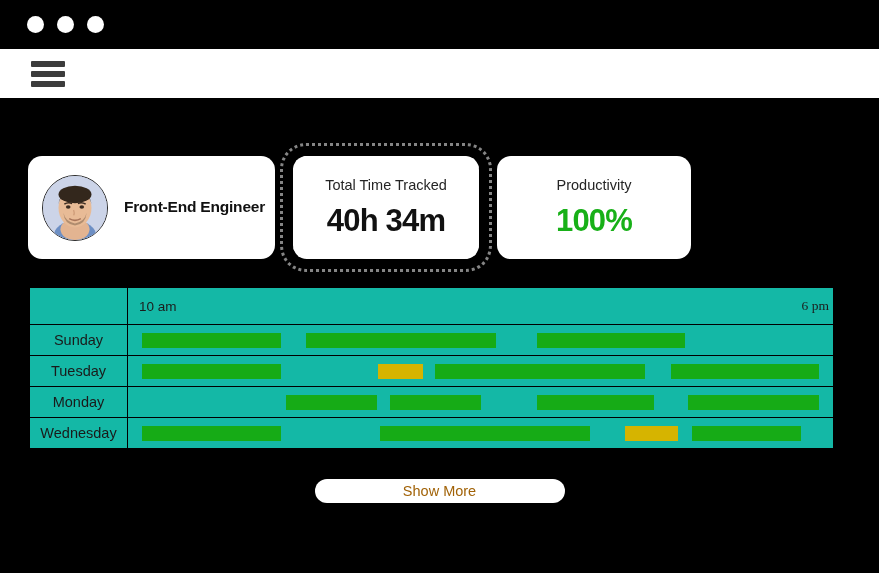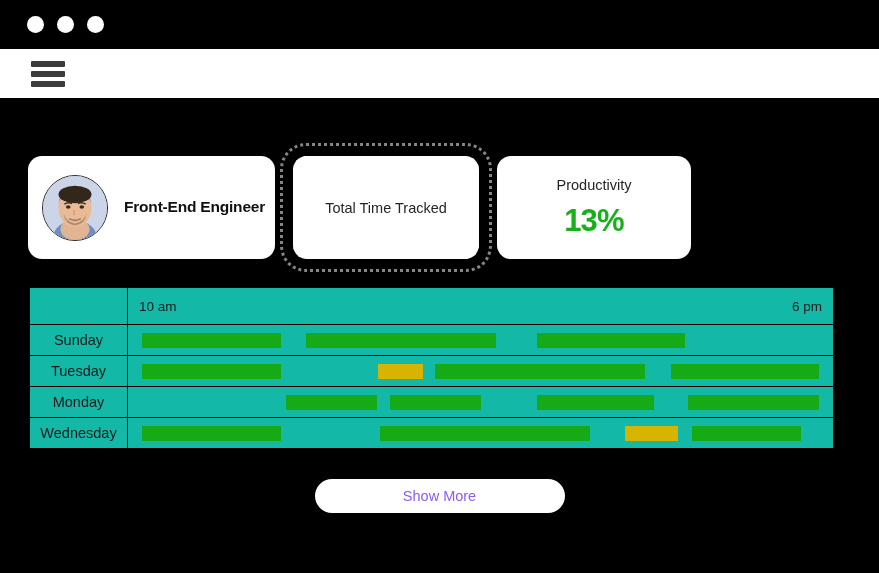--- a/index.html
+++ b/index.html
@@ -168,21 +168,21 @@
   .hdr-times .t-left,
   .hdr-times .t-right {
     position: absolute;
     top: 50%;
     transform: translateY(-50%);
     font-size: 13.5px;
     color: #1c1c1c;
     font-weight: normal;
   }
   .hdr-times .t-left  { left: 11px; }
-  .hdr-times .t-right { right: 11px; }
+  .hdr-times .t-right { right: 4px; font-family: Liberation Serif, serif; }
 
   .day-cell {
     height: 18px;
     text-align: center;
     font-size: 14.5px;
     color: #1a1a1a;
     font-weight: normal;
   }
   .track-cell {
     height: 31px;
@@ -205,27 +205,27 @@
   .bar-amber { background: #d6b400; }
 
   
   .showmore-row {
     display: flex;
     justify-content: center;
     margin-top: 29px;
   }
   .showmore {
     width: 250px;
-    height: 34px;
+    height: 24px;
     border-radius: 17px;
     background: #ffffff;
     border: none;
     font-family: "Liberation Sans", sans-serif;
     font-size: 14.5px;
-    color: #8b5cf6;
+    color: #a16207;
     cursor: pointer;
   }
 </style>
 </head>
 <body>
 
 <div class="titlebar">
   <div class="dot"></div>
   <div class="dot"></div>
   <div class="dot"></div>
@@ -263,27 +263,28 @@
       </div>
       <div class="profile-text">
         <div class="profile-role">Front-End Engineer</div>
       </div>
     </div>
 
     <div class="stat-wrap focused">
       <div class="focus-ring"></div>
       <div class="card card-stat card-total">
         <div class="stat-label">Total Time Tracked</div>
+        <div class="stat-value v-dark">40h 34m</div>
       </div>
     </div>
 
 
     <div class="card card-stat card-prod">
       <div class="stat-label">Productivity</div>
-      <div class="stat-value v-green">13%</div>
+      <div class="stat-value v-green">100%</div>
     </div>
 
   </div>
 
   <div class="table">
     <table>
       <thead>
         <tr>
           <th class="col-day hdr-blank"></th>
           <th class="hdr-times">

